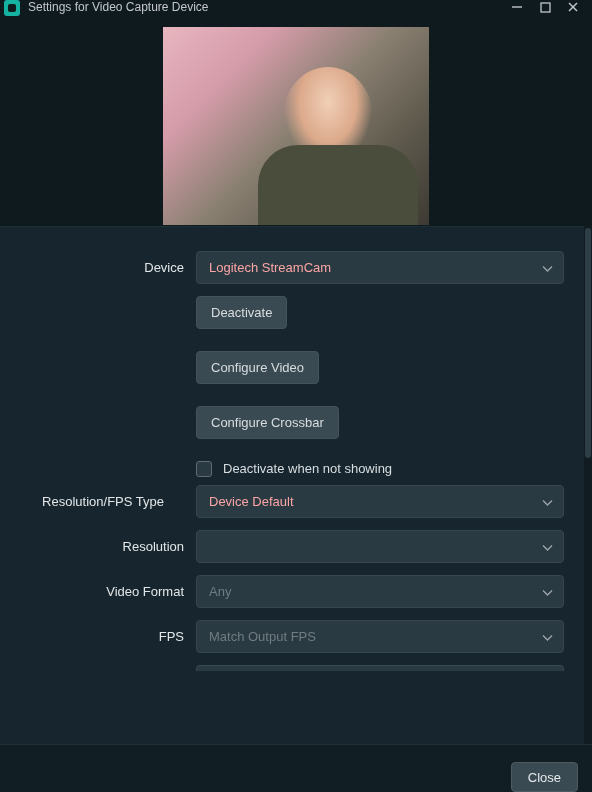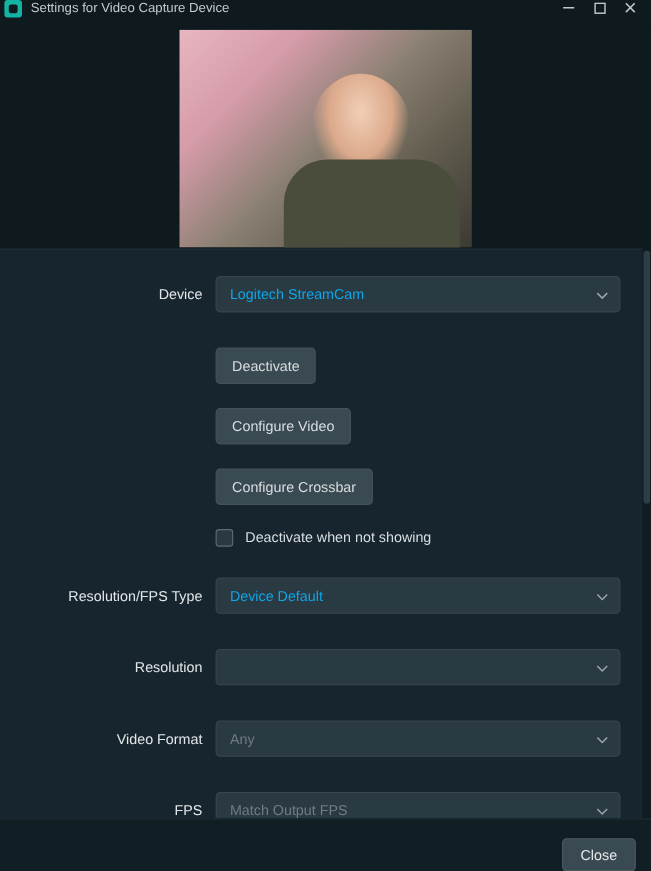--- a/index.html
+++ b/index.html
@@ -87,21 +87,21 @@
   }
   .scrollbar-thumb{
     position:absolute; left:1px; top:2px; width:6px; height:230px;
     background:#2e3e46; border-radius:3px;
   }
 
   .form-row {
     display: flex;
     align-items: center;
     padding: 0 20px 0 0;
-    margin-bottom: 32px;
+    margin-bottom: 12px;
   }
   .form-label {
     width: 200px;
     text-align: right;
     padding-right: 12px;
     color: #e2e6e8;
     font-size: 13px;
   }
   .control-col {
     flex: 0 0 368px;
@@ -110,21 +110,21 @@
 
   .select {
     height: 33px;
     background: #2a3a42;
     border: 1px solid #38474f;
     border-radius: 4px;
     display: flex;
     align-items: center;
     padding: 0 30px 0 12px;
     position: relative;
-    color: #0ea5e9;
+    color: #fca5a5;
     cursor: pointer;
   }
   .select.dim { color: #6f7c82; }
   .select-caret {
     position: absolute;
     right: 10px; top: 50%;
     transform: translateY(-50%);
   }
 
   .btn {
@@ -264,21 +264,21 @@
   <div class="form-row">
     <div class="no-label"></div>
     <div class="control-col">
       <div class="checkbox-row">
         <div class="checkbox"></div>
         <span>Deactivate when not showing</span>
       </div>
     </div>
   </div>
 
-  <div class="form-row" style="margin-top:-4px;">
+  <div class="form-row" style="margin-top:-4px;gap:20px;">
     <div class="form-label">Resolution/FPS Type</div>
     <div class="control-col">
       <div class="select">
         <span>Device Default</span>
         <span class="select-caret">
           <svg width="11" height="7" viewBox="0 0 11 7">
               <path d="M1 1 L5.5 5.5 L10 1" fill="none" stroke="#9aa5aa" stroke-width="1.4"></path>
             </svg>
         </span>
       </div>

